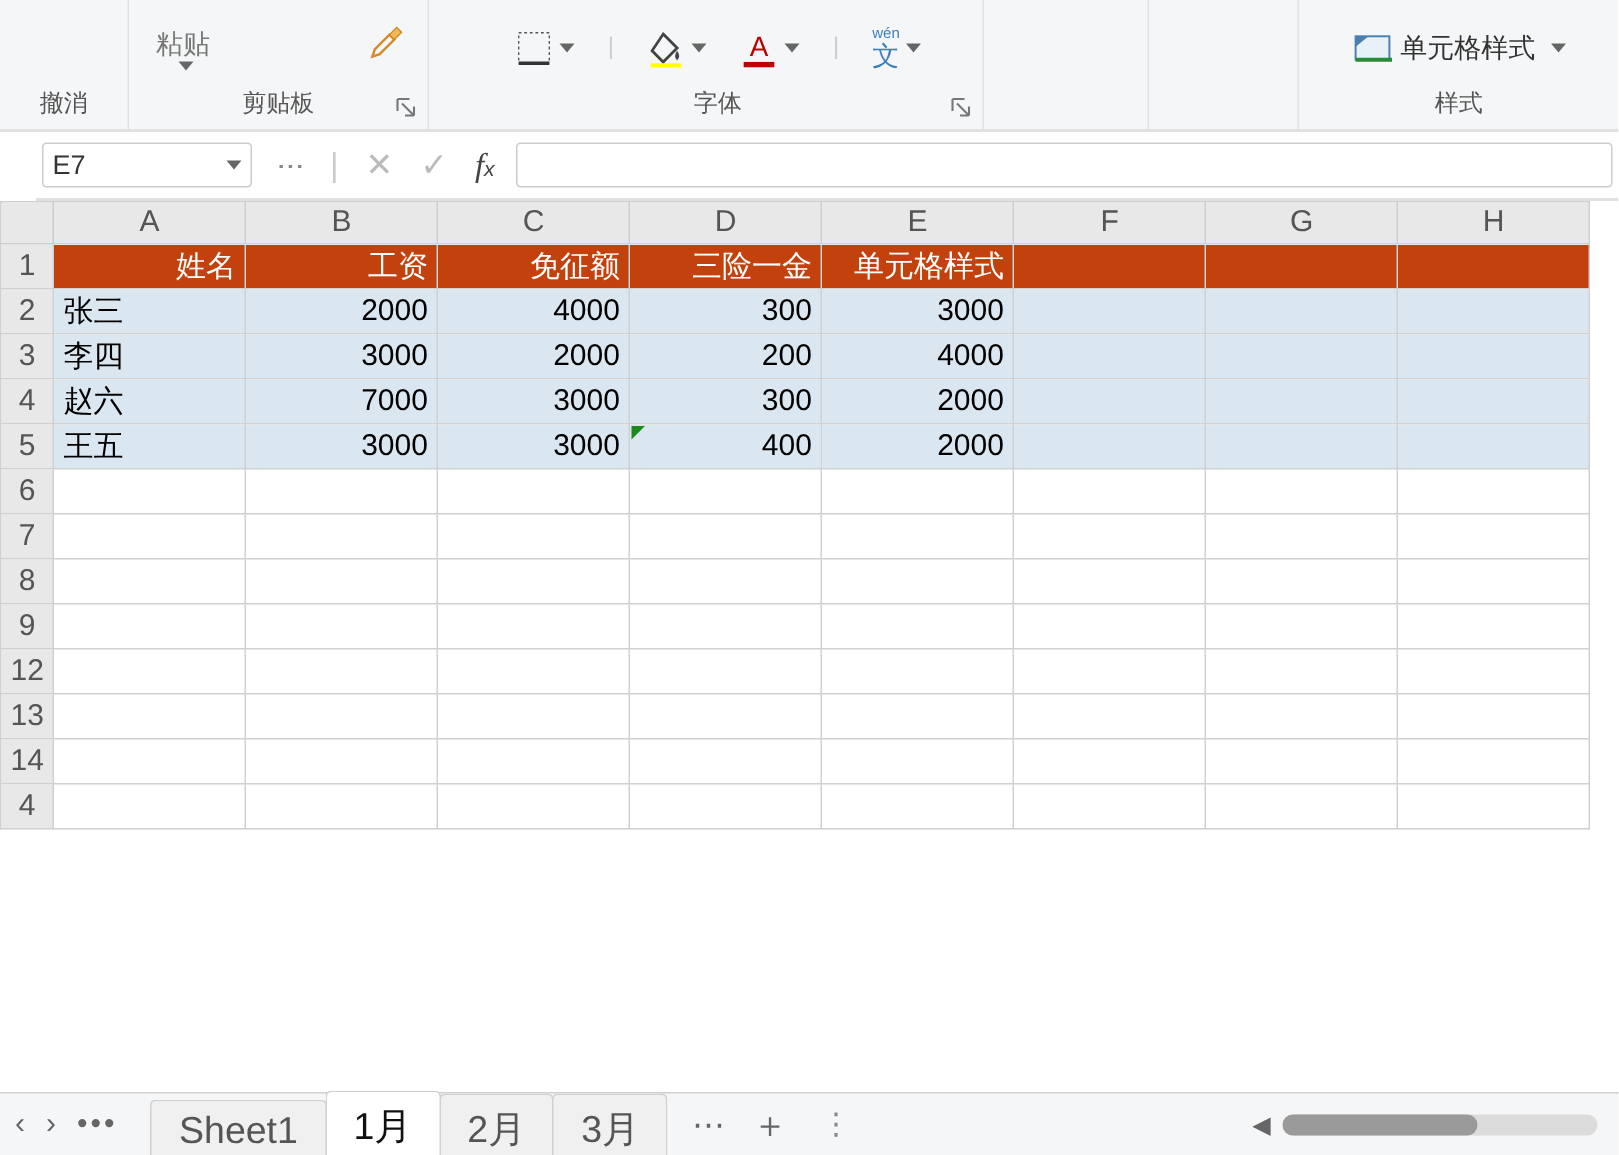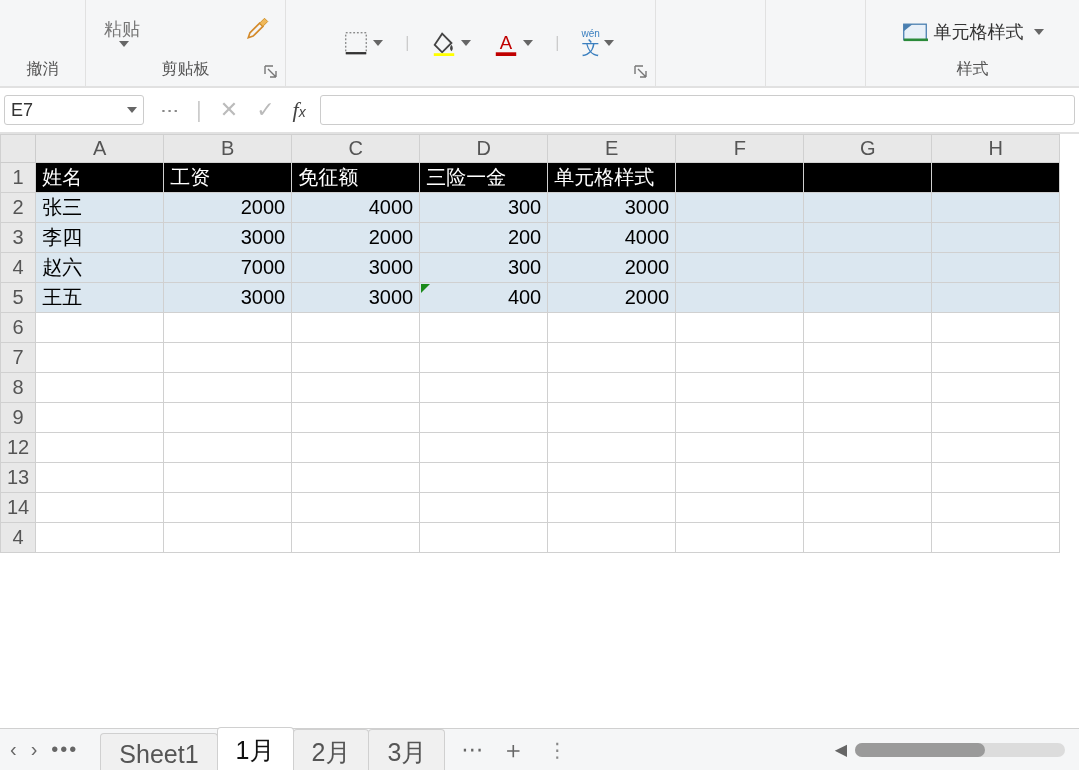--- a/index.html
+++ b/index.html
@@ -18,35 +18,35 @@
   .ribbon-groups { display: flex; width: 100%; height: 100%; }
   .rgrp { display: flex; flex-direction: column; align-items: center; justify-content: space-between;
           padding: 4px 8px 4px 8px; border-right: 1px solid #e1e1e1; height: 100%; position: relative; }
   .rgrp-content { display: flex; align-items: center; gap: 6px; flex: 1; }
   .rgrp-label { font-size: 16px; color: #555; padding-bottom: 4px; height: 22px; display: flex; align-items: center; justify-content: center; width: 100%; }
   .dialog-launcher { position: absolute; right: 6px; bottom: 6px; width: 16px; height: 16px; display:flex; align-items:center; justify-content:center; }
   .dropdown-caret { display:inline-block; width:0; height:0; border-left:5px solid transparent; border-right:5px solid transparent; border-top:6px solid #666; margin-left:4px; vertical-align:middle;}
   .btn-icon { display:flex; flex-direction:column; align-items:center; justify-content:center; padding:2px 4px; }
   .paste-partial { font-size:18px; color:#777; }
   
-  .formula-area { display:flex; align-items:center; height:46px; border-bottom:2px solid #e1e1e1; padding:10px 4px; background:#fff; }
+  .formula-area { display:flex; align-items:center; height:46px; border-bottom:2px solid #e1e1e1; padding:10px 4px; background:#fff;margin-left:24px; }
   .namebox { width:140px; height:30px; border:1px solid #ccc; border-radius:3px; display:flex; align-items:center; justify-content:space-between; padding:0 6px; font-size:18px; color:#333; margin-right:18px;}
   .fxbar-icons { display:flex; align-items:center; gap:18px; color:#888; font-size:22px;}
   .fxbar-icons .sep { color:#ccc; }
   .fx-icon { font-style: italic; font-family: "Times New Roman", serif; font-size:22px; color:#444;}
   .fx-input { flex:1; height:30px; border:1px solid #ccc; border-radius:3px; margin-left:14px; padding:0 8px;}
   
   .sheet-wrapper { position:relative; height:calc(770px - 88px - 46px - 42px); overflow:hidden; }
   .sheet { border-collapse:collapse; table-layout:fixed; }
   .sheet th, .sheet td { border:1px solid #d0d0d0; font-size:20px; height:30px; padding:0 6px; overflow:hidden; white-space:nowrap; }
   .sheet thead th { background:#e8e8e8; color:#555; font-weight:normal; text-align:center; height:28px; }
   .sheet tbody th.rowhdr { background:#e8e8e8; color:#555; font-weight:normal; text-align:center; width:24px; }
   .sheet .corner { background:#e8e8e8; border-right:1px solid #ccc; border-bottom:1px solid #ccc; width:24px; }
   .colw { width:128px; }
-  .hdrrow td { background:#000000; color:#fff; }
+  .hdrrow td { background:#c2410c; color:#fff;text-align:right; }
   .datarow td { background:#dbe7f0; }
   .num { text-align:right; }
   .txt { text-align:left; }
   .green-triangle { position:relative; }
   .green-triangle::before { content:""; position:absolute; top:1px; left:1px; width:0; height:0;
      border-top:9px solid #1a8a1a; border-right:9px solid transparent; }
   .midtext td { font-size:20px; color:#555; text-align:left;}
   
   .tabstrip { position:absolute; bottom:0; left:0; right:0; height:42px; background:#f5f6f7;
               border-top:1px solid #d0d0d0; display:flex; align-items:center; padding:0 10px; }
@@ -122,27 +122,28 @@
         </div>
         <div style="display:flex; align-items:center;">
           <svg class="icon" viewBox="0 0 28 28">
             <text x="14" y="20" font-size="20" text-anchor="middle" fill="#c00000" font-family="Arial">A</text>
             <rect x="3" y="24" width="22" height="4" fill="#c00000"></rect>
           </svg>
           <span class="dropdown-caret"></span>
         </div>
         <span style="color:#ccc;">|</span>
         <div style="display:flex; align-items:center;">
-          <div style="display:flex; flex-direction:column; align-items:flex-end; line-height:1;">
+          <div style="display:flex; flex-direction:column; align-items:flex-start; line-height:1;">
             <span style="font-size:10px; color:#3a7fbf;">wén</span>
             <span style="font-size:18px; color:#3a7fbf;">文</span>
           </div>
           <span class="dropdown-caret"></span>
         </div>
       </div>
+      <div class="rgrp-label">字体</div>
       <div class="dialog-launcher">
         <svg class="icon-sm" viewBox="0 0 16 16">
           <path d="M2 2 H10 M2 2 V10 M5 5 L13 13 M13 13 V7 M13 13 H7" stroke="#777" stroke-width="1.4" fill="none"></path>
         </svg>
       </div>
     </div>
 
     <div class="rgrp" style="width:110px;">
       <div class="rgrp-content"></div>
         <div class="rgrp-label"></div>

